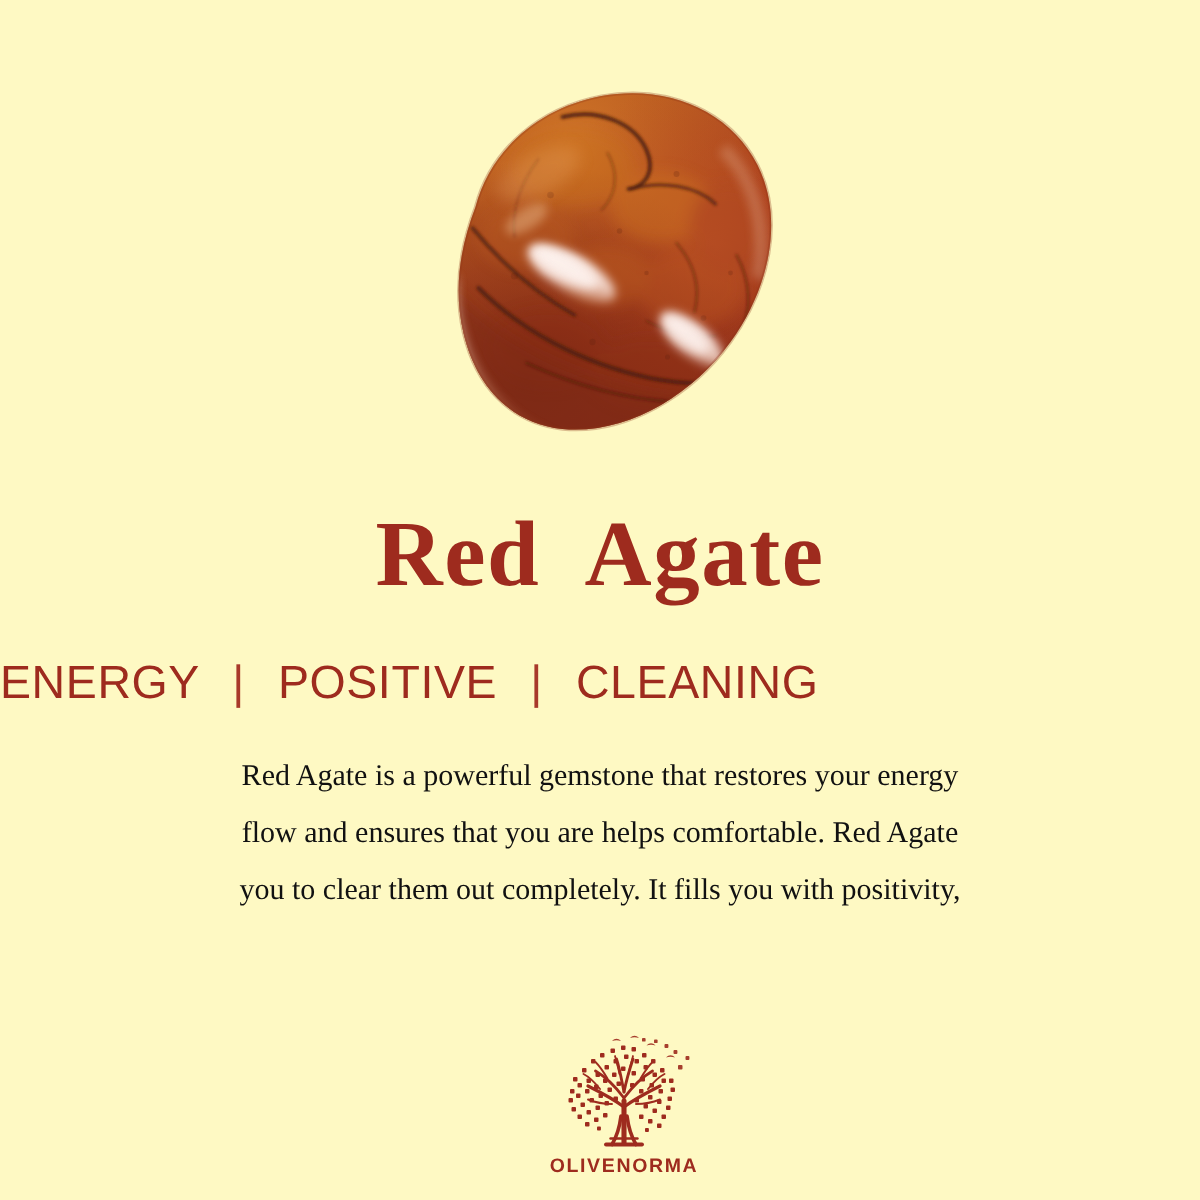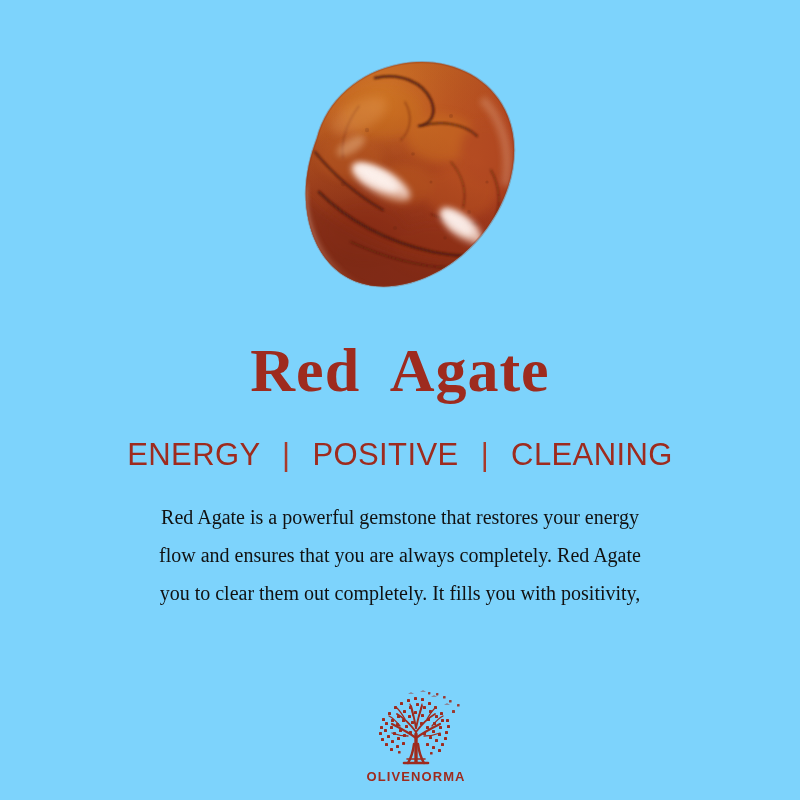--- a/index.html
+++ b/index.html
@@ -5,21 +5,21 @@
 <style>
   html, body {
     margin: 0;
     padding: 0;
     background: #ffffff;
   }
   #page {
     position: relative;
     width: 800px;
     height: 800px;
-    background: #7dd3fc;
+    background: #fef9c3;
     overflow: hidden;
     font-family: "Liberation Serif", "DejaVu Serif", serif;
   }
 
   
   #gem-wrap {
     position: absolute;
     left: 0;
     top: 42px;
     width: 800px;
@@ -42,21 +42,21 @@
     letter-spacing: 1px;
     white-space: pre;
   }
 
   
   #keywords {
     position: absolute;
     left: 0;
     top: 437px;
     width: 800px;
-    text-align: center;
+    text-align: left;
     font-family: "Liberation Sans", "DejaVu Sans", sans-serif;
     font-size: 31px;
     line-height: 36px;
     font-weight: 400;
     color: #9e2b1e;
     letter-spacing: 0.4px;
     white-space: nowrap;
   }
   #keywords .kw { display: inline; }
   #keywords .sep {
@@ -252,21 +252,21 @@
   <div id="keywords">
     <span class="kw">ENERGY</span>
     <span class="sep">|</span>
     <span class="kw">POSITIVE</span>
     <span class="sep">|</span>
     <span class="kw">CLEANING</span>
   </div>
 
   <div id="description">
     <span class="dline">Red Agate is a powerful gemstone that restores your energy</span>
-    <span class="dline">flow and ensures that you are always completely. Red Agate</span>
+    <span class="dline">flow and ensures that you are helps comfortable. Red Agate</span>
     <span class="dline">you to clear them out completely. It fills you with positivity,</span>
   </div>
 
   <div id="logo">
     <svg id="logo-mark" width="104" height="80" viewBox="0 0 104 80">
       <g stroke="#9e2b1e" fill="none" stroke-linecap="round">
 
         <path d="M 52 74 L 52 46" stroke-width="3.4"></path>
         <path d="M 44 75 C 47 70, 49 64, 50 56" stroke-width="2.4"></path>
         <path d="M 60 75 C 57 70, 55 64, 54 56" stroke-width="2.4"></path>

